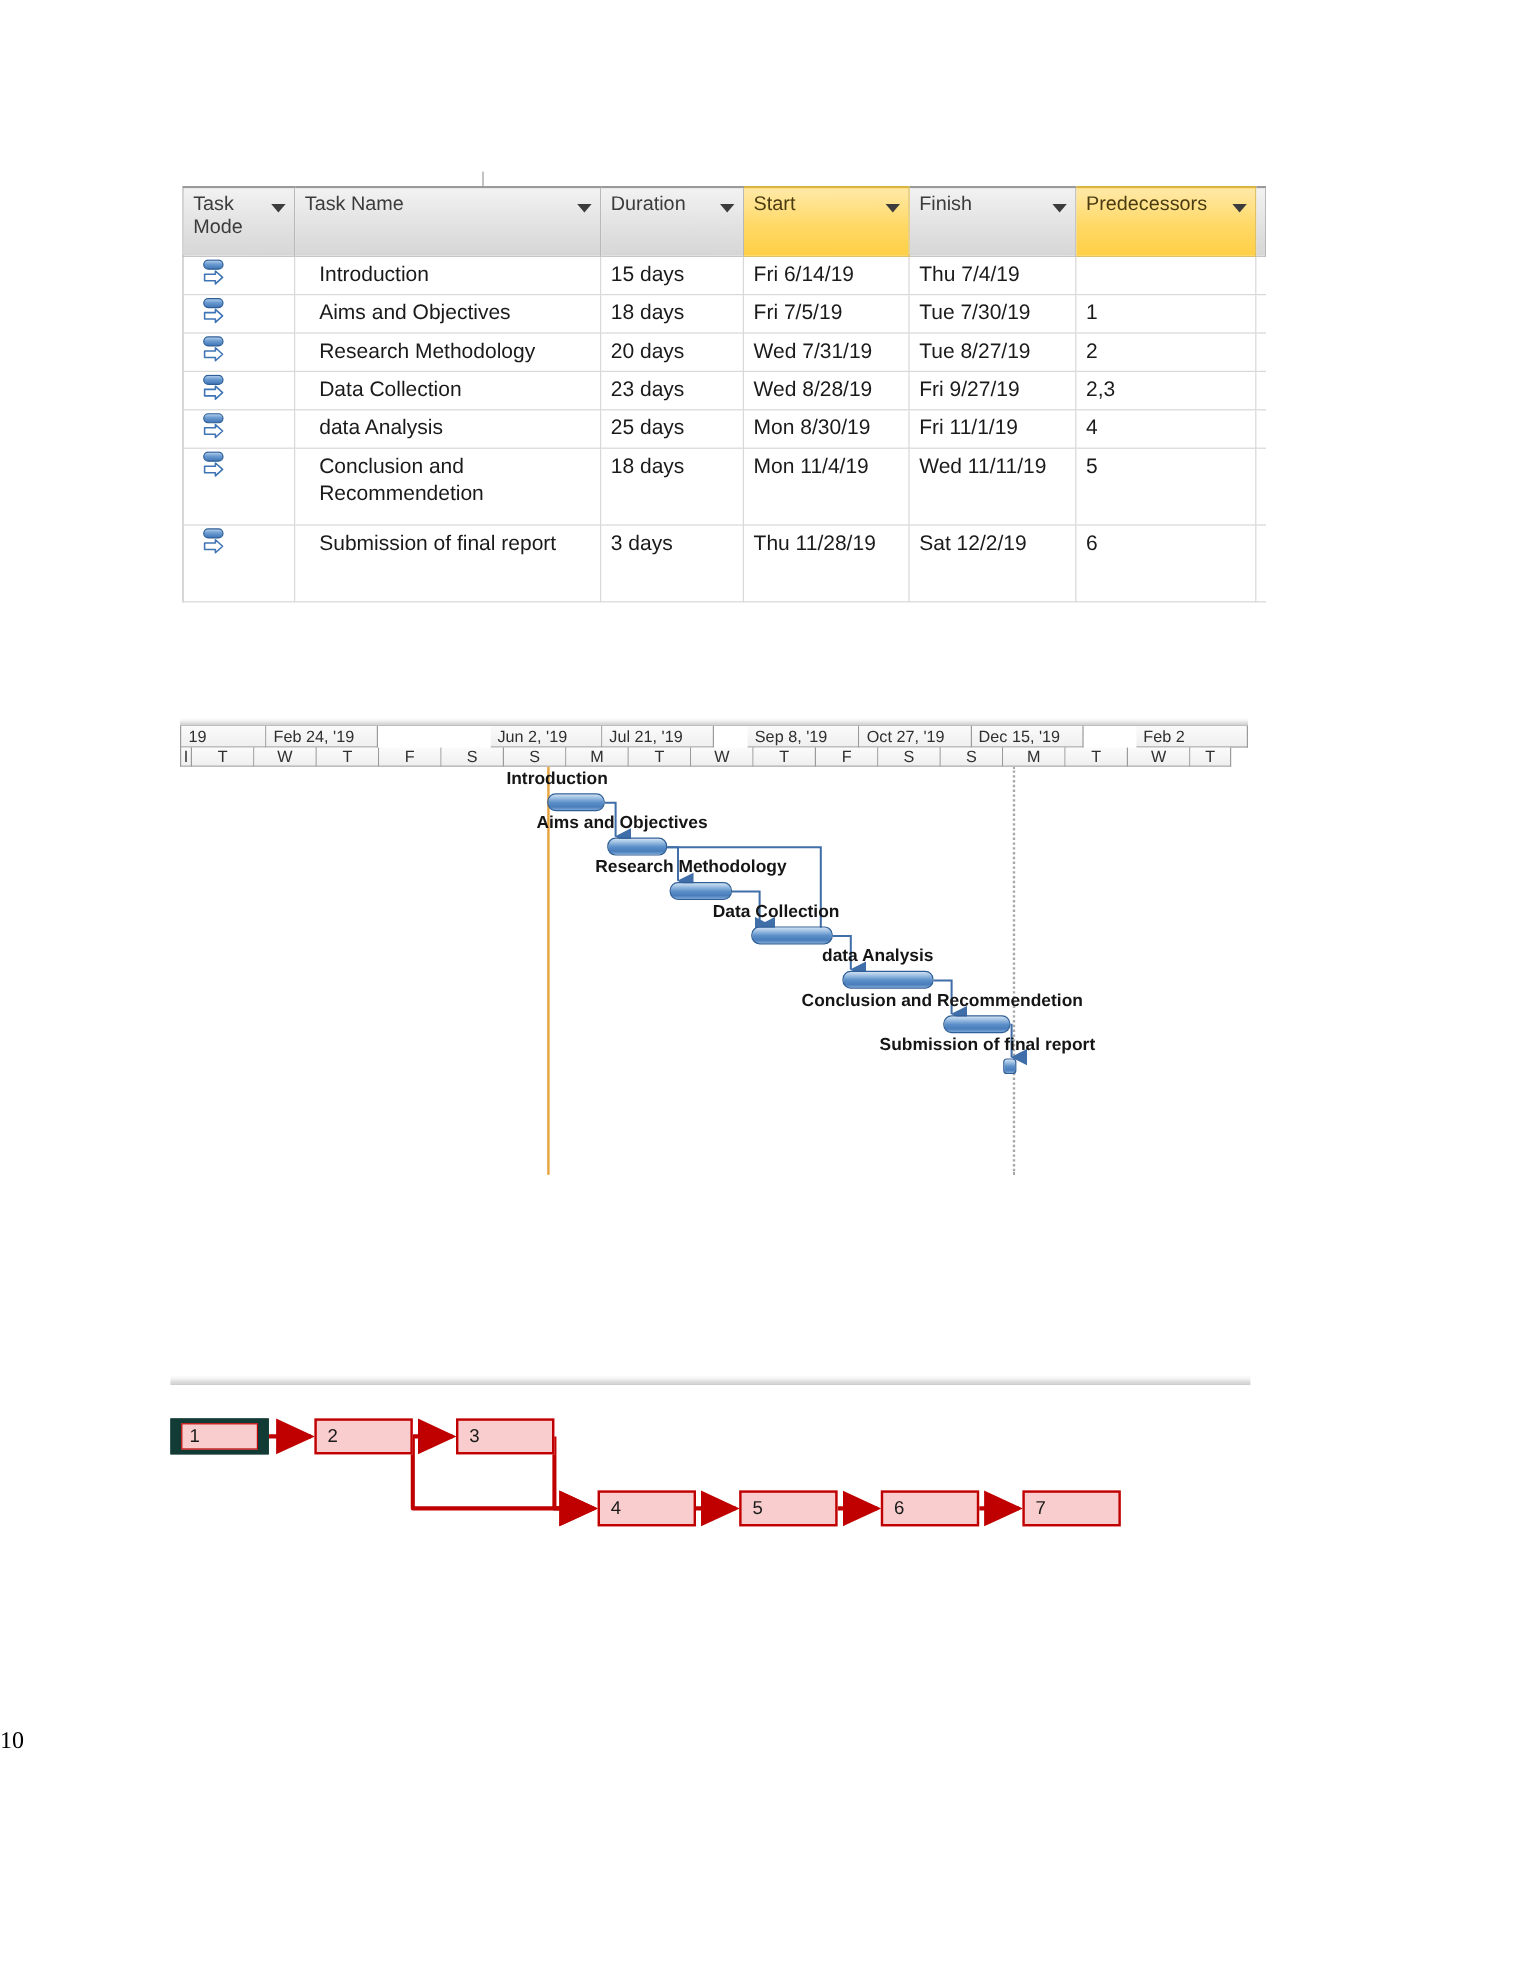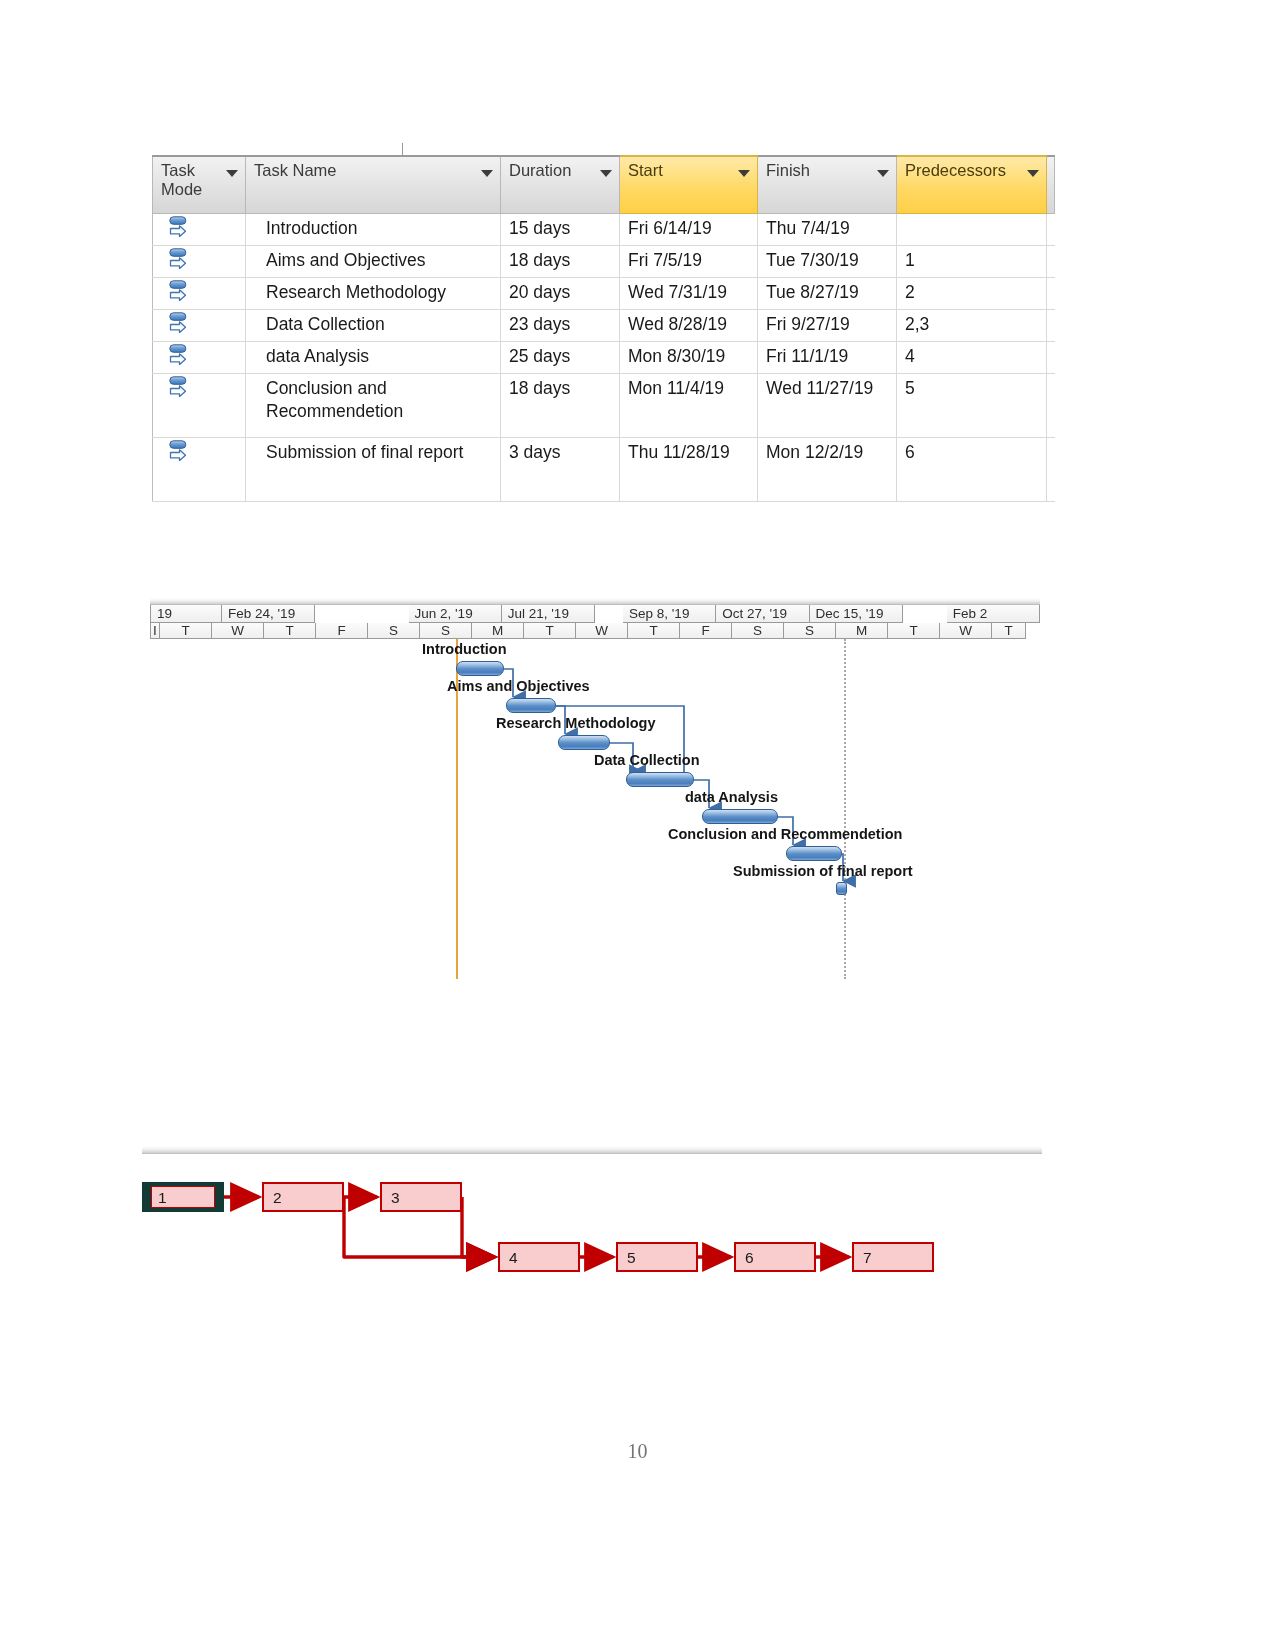--- a/index.html
+++ b/index.html
@@ -208,24 +208,24 @@
     line-height: 21px;
     color:#1a1a1a;
   }
   #net-links { position:absolute; left:0; top:0; width:900px; height:140px; }
 
   
   #page-number {
     position:absolute;
     left: 0; right: 0;
     top: 1440px;
-    text-align: center;
+    text-align: left;
     font-family: "Liberation Serif", serif;
     font-size: 20px;
-    color: #737373;
+    color: #000000;
   }
   #top-tick {
     position:absolute;
     left: 402px; top: 143px;
     width: 1px; height: 12px;
     background: #9a9a9a;
   }
 </style>
 </head>
 <body>
@@ -400,21 +400,21 @@
                   </linearGradient>
                 </defs>
                 <rect x="0.8" y="0.8" width="16" height="7.5" rx="3.7" fill="url(#mg5)" stroke="#2f5f96" stroke-width="1"></rect>
                 <path d="M1.5 12.5 H10.5 V9.8 L16.5 15.2 L10.5 20.6 V17.9 H1.5 Z" fill="#ffffff" stroke="#3f74b4" stroke-width="1.3" stroke-linejoin="round"></path>
               </svg>
             </span>
           </td>
           <td class="cell-name">Conclusion and Recommendetion</td>
           <td class="cell-dur">18 days</td>
           <td class="cell-start">Mon 11/4/19</td>
-          <td class="cell-finish">Wed 11/27/19</td>
+          <td class="cell-finish">Wed 11/11/19</td>
           <td class="cell-pred">5</td>
           <td class="cell-extra"></td>
         </tr>
         <tr class="row-tall">
           <td class="cell-mode">
             <span class="mode-icon">
               <svg width="22" height="26" viewBox="0 0 22 26">
                 <defs>
                   <linearGradient id="mg6" x1="0" y1="0" x2="0" y2="1">
                     <stop offset="0%" stop-color="#b7d2ee"></stop>
@@ -423,21 +423,21 @@
                   </linearGradient>
                 </defs>
                 <rect x="0.8" y="0.8" width="16" height="7.5" rx="3.7" fill="url(#mg6)" stroke="#2f5f96" stroke-width="1"></rect>
                 <path d="M1.5 12.5 H10.5 V9.8 L16.5 15.2 L10.5 20.6 V17.9 H1.5 Z" fill="#ffffff" stroke="#3f74b4" stroke-width="1.3" stroke-linejoin="round"></path>
               </svg>
             </span>
           </td>
           <td class="cell-name">Submission of final report</td>
           <td class="cell-dur">3 days</td>
           <td class="cell-start">Thu 11/28/19</td>
-          <td class="cell-finish">Mon 12/2/19</td>
+          <td class="cell-finish">Sat 12/2/19</td>
           <td class="cell-pred">6</td>
           <td class="cell-extra"></td>
         </tr>
       </tbody>
   </table>
 </div>
 
 <div id="gantt">
   <div id="gantt-topline"></div>
   <div class="tl-row major" id="tl-major">

